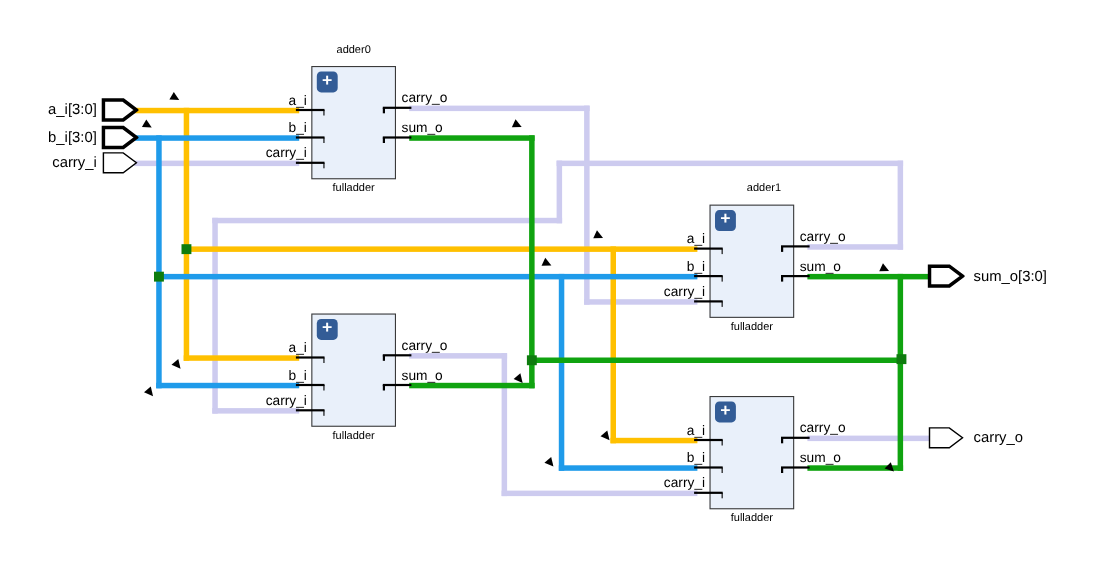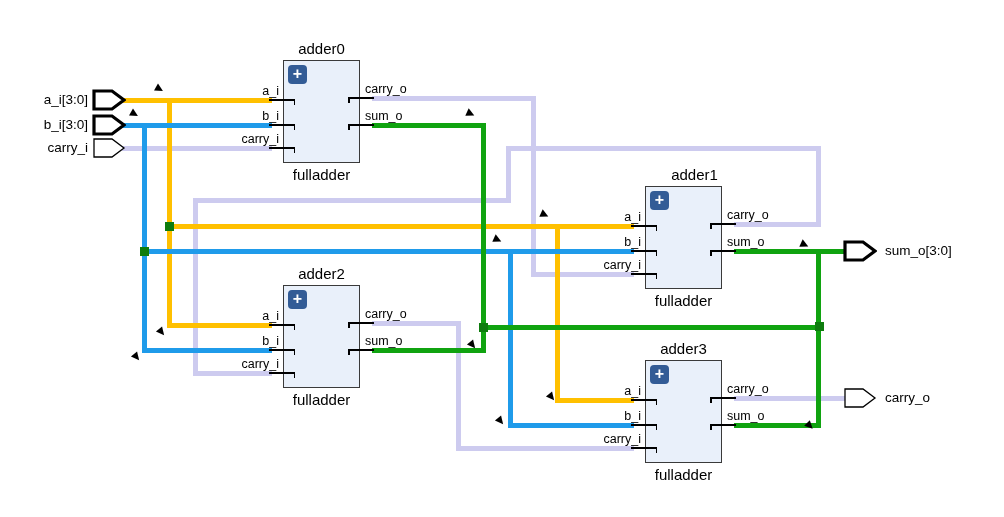--- a/index.html
+++ b/index.html
@@ -12,21 +12,21 @@
     color:#000;
   }
   .wire{position:absolute;}
   .stub{position:absolute;background:#000;}
   .blk{position:absolute;box-sizing:border-box;}
   .expand{
     position:absolute;width:19px;height:19px;border-radius:4px;
     color:#fff;font-size:16px;font-weight:bold;line-height:18px;text-align:center;
     cursor:pointer;
   }
-  .ilabel{position:absolute;font-size:15px;text-align:center;white-space:nowrap;}
+  .ilabel{position:absolute;font-size:10px;text-align:center;white-space:nowrap;}
   .pinlab{position:absolute;font-size:12.5px;white-space:nowrap;line-height:16px;}
   .portlab{position:absolute;font-size:13.5px;white-space:nowrap;line-height:18px;}
   .psym{position:absolute;}
   .dot{position:absolute;width:9px;height:9px;}
   .arr{
     position:absolute;width:0;height:0;
     border-top:4px solid transparent;border-bottom:4px solid transparent;
     transform-origin:left center;
   }
 </style>
@@ -117,40 +117,38 @@
     <div class="stub" style="left: 655.5px; top: 274px; width: 1.5px; height: 5px; background: rgb(0, 0, 0);"></div>
     <div class="pinlab" style="left: 548px; top: 257px; width: 93px; text-align: right;">carry_i</div>
     <div class="stub" style="left: 710px; top: 223.25px; width: 26px; height: 1.5px; background: rgb(0, 0, 0);"></div>
     <div class="stub" style="left: 710px; top: 224px; width: 1.5px; height: 5px; background: rgb(0, 0, 0);"></div>
     <div class="pinlab" style="left: 727px; top: 207px; width: 93px; text-align: left;">carry_o</div>
     <div class="stub" style="left: 710px; top: 250.25px; width: 26px; height: 1.5px; background: rgb(0, 0, 0);"></div>
     <div class="stub" style="left: 710px; top: 251px; width: 1.5px; height: 5px; background: rgb(0, 0, 0);"></div>
     <div class="pinlab" style="left: 727px; top: 234px; width: 93px; text-align: left;">sum_o</div>
     <div class="blk" style="left: 283px; top: 285px; width: 77px; height: 103px; background: rgb(233, 240, 250); border: 1.2px solid rgb(58, 58, 58);"></div>
     <div class="expand" style="left: 288px; top: 290px; background: rgb(51, 92, 150);">+</div>
-    <div class="ilabel" style="left: 243px; top: 265px; width: 157px;">adder2</div>
     <div class="ilabel" style="left: 243px; top: 391px; width: 157px;">fulladder</div>
     <div class="stub" style="left: 269px; top: 324.25px; width: 26px; height: 1.5px; background: rgb(0, 0, 0);"></div>
     <div class="stub" style="left: 293.5px; top: 325px; width: 1.5px; height: 5px; background: rgb(0, 0, 0);"></div>
     <div class="pinlab" style="left: 186px; top: 308px; width: 93px; text-align: right;">a_i</div>
     <div class="stub" style="left: 269px; top: 349.25px; width: 26px; height: 1.5px; background: rgb(0, 0, 0);"></div>
     <div class="stub" style="left: 293.5px; top: 350px; width: 1.5px; height: 5px; background: rgb(0, 0, 0);"></div>
     <div class="pinlab" style="left: 186px; top: 333px; width: 93px; text-align: right;">b_i</div>
     <div class="stub" style="left: 269px; top: 372.25px; width: 26px; height: 1.5px; background: rgb(0, 0, 0);"></div>
     <div class="stub" style="left: 293.5px; top: 373px; width: 1.5px; height: 5px; background: rgb(0, 0, 0);"></div>
     <div class="pinlab" style="left: 186px; top: 356px; width: 93px; text-align: right;">carry_i</div>
     <div class="stub" style="left: 348px; top: 322.25px; width: 26px; height: 1.5px; background: rgb(0, 0, 0);"></div>
     <div class="stub" style="left: 348px; top: 323px; width: 1.5px; height: 5px; background: rgb(0, 0, 0);"></div>
     <div class="pinlab" style="left: 365px; top: 306px; width: 93px; text-align: left;">carry_o</div>
     <div class="stub" style="left: 348px; top: 349.25px; width: 26px; height: 1.5px; background: rgb(0, 0, 0);"></div>
     <div class="stub" style="left: 348px; top: 350px; width: 1.5px; height: 5px; background: rgb(0, 0, 0);"></div>
     <div class="pinlab" style="left: 365px; top: 333px; width: 93px; text-align: left;">sum_o</div>
     <div class="blk" style="left: 645px; top: 360px; width: 77px; height: 103px; background: rgb(233, 240, 250); border: 1.2px solid rgb(58, 58, 58);"></div>
     <div class="expand" style="left: 650px; top: 365px; background: rgb(51, 92, 150);">+</div>
-    <div class="ilabel" style="left: 605px; top: 340px; width: 157px;">adder3</div>
     <div class="ilabel" style="left: 605px; top: 466px; width: 157px;">fulladder</div>
     <div class="stub" style="left: 631px; top: 399.25px; width: 26px; height: 1.5px; background: rgb(0, 0, 0);"></div>
     <div class="stub" style="left: 655.5px; top: 400px; width: 1.5px; height: 5px; background: rgb(0, 0, 0);"></div>
     <div class="pinlab" style="left: 548px; top: 383px; width: 93px; text-align: right;">a_i</div>
     <div class="stub" style="left: 631px; top: 424.25px; width: 26px; height: 1.5px; background: rgb(0, 0, 0);"></div>
     <div class="stub" style="left: 655.5px; top: 425px; width: 1.5px; height: 5px; background: rgb(0, 0, 0);"></div>
     <div class="pinlab" style="left: 548px; top: 408px; width: 93px; text-align: right;">b_i</div>
     <div class="stub" style="left: 631px; top: 447.25px; width: 26px; height: 1.5px; background: rgb(0, 0, 0);"></div>
     <div class="stub" style="left: 655.5px; top: 448px; width: 1.5px; height: 5px; background: rgb(0, 0, 0);"></div>
     <div class="pinlab" style="left: 548px; top: 431px; width: 93px; text-align: right;">carry_i</div>

